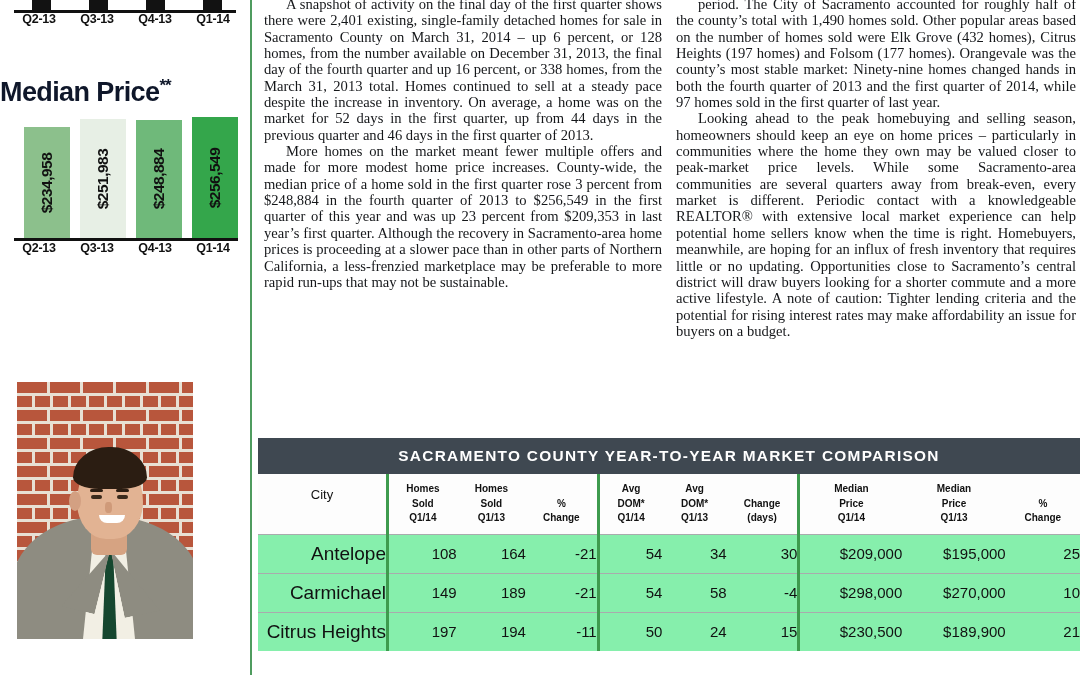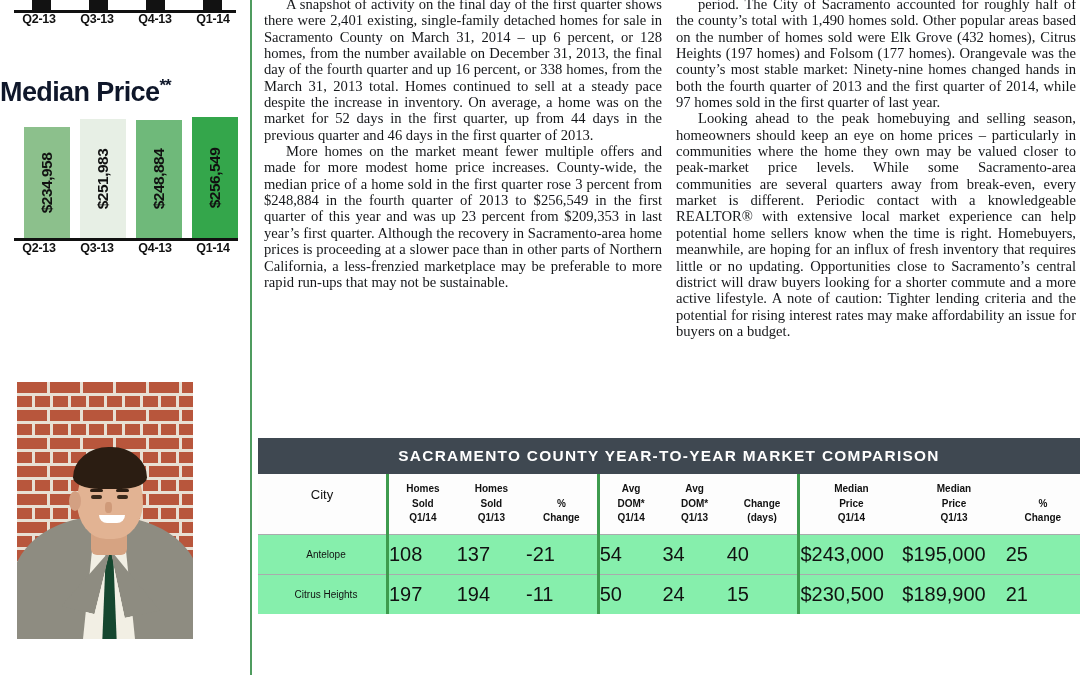--- a/index.html
+++ b/index.html
@@ -183,26 +183,26 @@
     background:#86efac;
     table-layout:fixed;
   }
   table.market th{
     font-size:10px;font-weight:bold;color:#111;
     padding:8px 0 8px 0;vertical-align:bottom;line-height:14.5px;
     text-align:center;border-bottom:none;
   }
   table.market th.city-h{text-align:center;font-weight:normal;font-size:13px;padding-bottom:31px;}
   table.market td{
-    font-size:20px;color:#111;text-align:left;
+    font-size:15px;color:#111;text-align:right;
     padding:8px 0;border-top:1.6px solid #a9abad;
     height:20px;
   }
   table.market td.city{
-    text-align:center;padding-left:8px;font-size:10px;
+    text-align:right;padding-left:8px;font-size:19px;
   }
   .sep{border-left:3px solid #3e9b4e;}
   .colw-city{width:129px;}
   .colw-n{width:69px;}
   .colw-chg{width:72px;}
   .colw-dom{width:64px;}
   .colw-cd{width:72px;}
   .colw-price{width:103px;}
   .colw-pc{width:74px;}
   table.market thead tr{background:#fdfdfd;}
@@ -359,28 +359,40 @@
           <th>
             <span>%</span><br>
             <span>Change</span>
           </th>
         </tr>
       </thead>
       <tbody id="tbody">
           <tr>
             <td class="city">Antelope</td>
             <td class="sep">108</td>
-            <td>137</td>
+            <td>164</td>
             <td>-21</td>
             <td class="sep">54</td>
             <td>34</td>
-            <td>40</td>
-            <td class="sep">$243,000</td>
+            <td>30</td>
+            <td class="sep">$209,000</td>
             <td>$195,000</td>
             <td>25</td>
+          </tr>
+          <tr>
+            <td class="city">Carmichael</td>
+            <td class="sep">149</td>
+            <td>189</td>
+            <td>-21</td>
+            <td class="sep">54</td>
+            <td>58</td>
+            <td>-4</td>
+            <td class="sep">$298,000</td>
+            <td>$270,000</td>
+            <td>10</td>
           </tr>
           <tr>
             <td class="city">Citrus Heights</td>
             <td class="sep">197</td>
             <td>194</td>
             <td>-11</td>
             <td class="sep">50</td>
             <td>24</td>
             <td>15</td>
             <td class="sep">$230,500</td>

